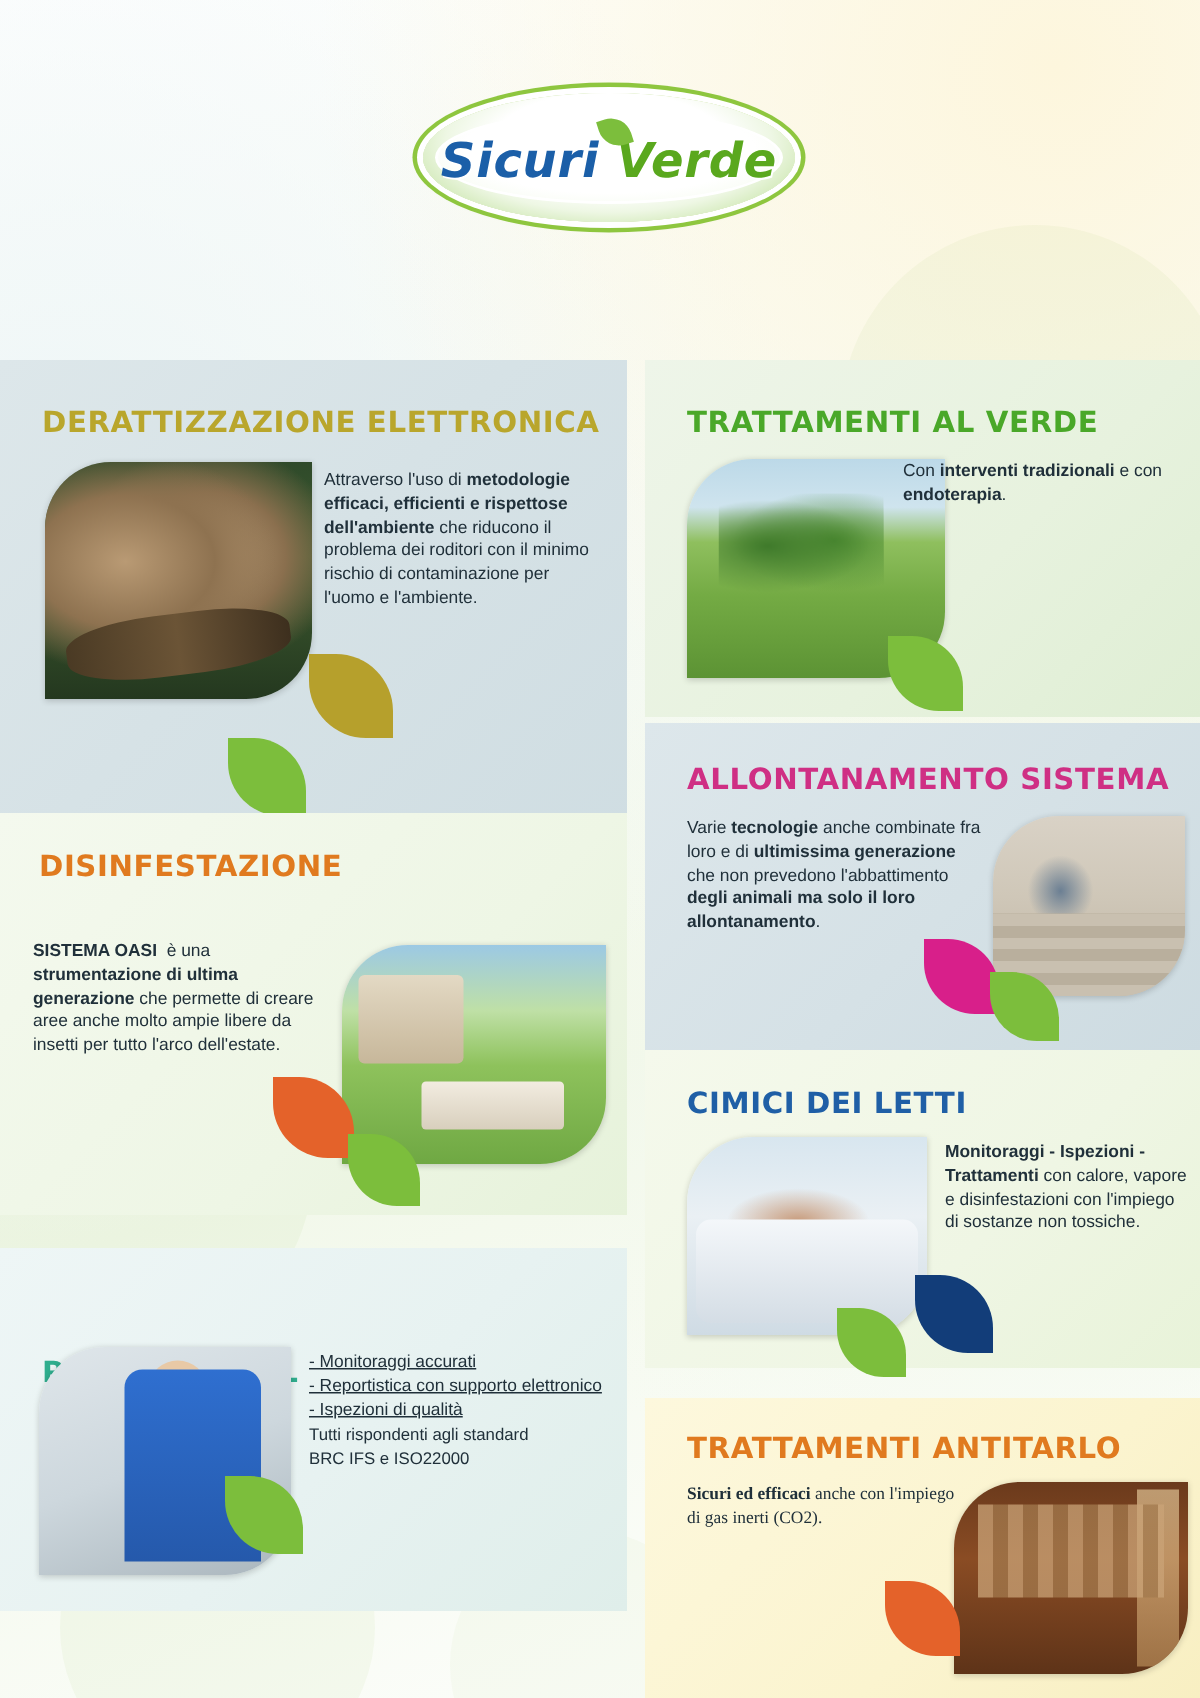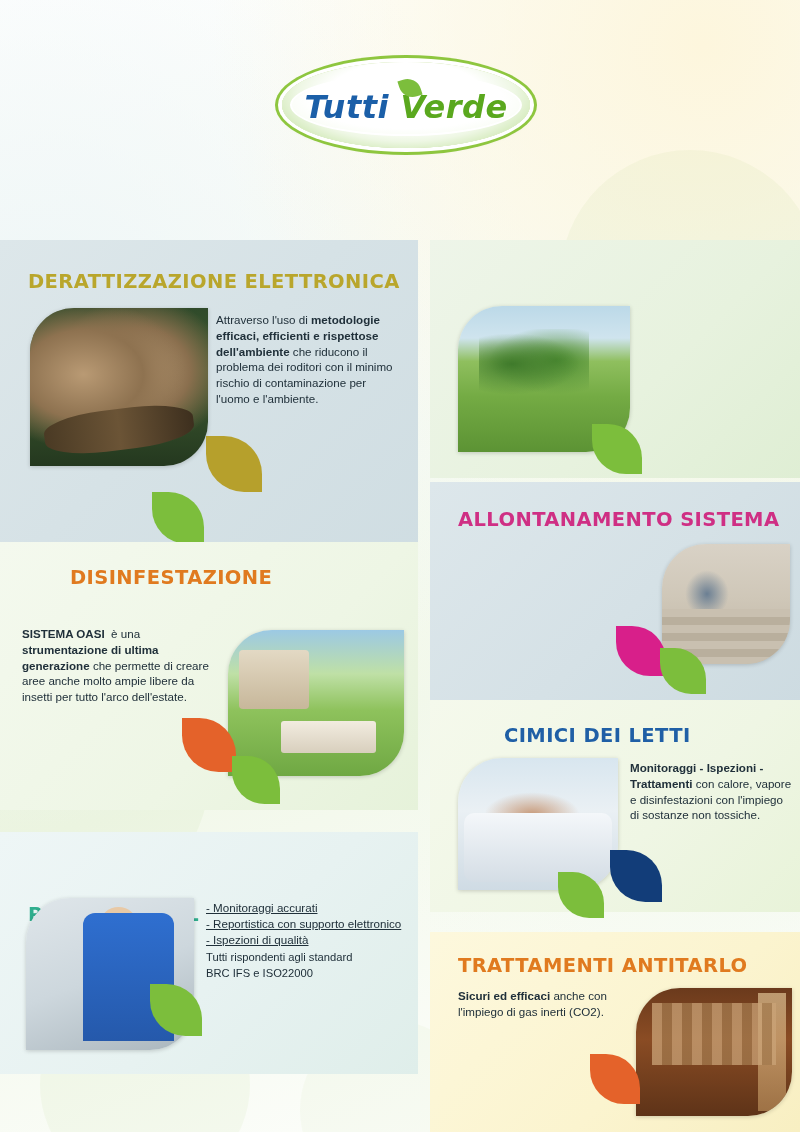--- a/index.html
+++ b/index.html
@@ -152,21 +152,21 @@
   .ph-lab{background:linear-gradient(160deg,#dfe6ea 0%,#cdd7dd 50%,#aab6bd 100%);}
   .ph-lab:after{content:"";position:absolute;left:34%;top:10%;width:54%;height:84%;
     background:linear-gradient(180deg,#2f6fd0,#2559ab);border-radius:12px 12px 0 0;}
   .ph-lab:before{content:"";position:absolute;left:44%;top:6%;width:22%;height:22%;
     background:#e8c9a6;border-radius:50%;}
 
   
   #p-tarlo{left:430px;top:932px;width:370px;height:200px;
     background:linear-gradient(135deg,#fdf8dd 0%,#fbf4cf 60%,#f8efc2 100%);}
   #p-tarlo .title{color:#e07a1f;position:absolute;left:28px;top:22px;}
-  #p-tarlo .txt{position:absolute;left:28px;top:56px;width:180px;}
+  #p-tarlo .txt{position:absolute;left:28px;top:56px;width:180px;font-family:Liberation Serif, serif;}
   #p-tarlo .leaf-photo{position:absolute;left:206px;top:56px;width:156px;height:128px;}
   #p-tarlo .leaf-accent{left:160px;top:122px;background:#e4622a;width:50px;height:50px;}
 
   .ph-wood{background:linear-gradient(180deg,#6b3a1c 0%,#8a4c24 40%,#5e3318 100%);}
   .ph-wood:after{content:"";position:absolute;left:10%;top:12%;width:80%;height:48%;
     background:repeating-linear-gradient(90deg,#caa377 0 10px,#a37a4e 10px 20px);opacity:.75;}
   .ph-wood:before{content:"";position:absolute;right:4%;top:4%;width:18%;height:92%;
     background:linear-gradient(180deg,#f2d9a8,#c79b63);opacity:.6;}
 
   .bullets{font-size:11.6px;line-height:1.38;color:#20303a;text-decoration:underline;}
@@ -178,64 +178,67 @@
 <div class="bg-deco b1"></div>
 <div class="bg-deco b2"></div>
 <div class="bg-deco b3"></div>
 <div class="bg-deco b4"></div>
 <div class="bg-deco b5"></div>
 
 <div class="logo-wrap">
   <div class="logo-oval"></div>
   <div class="logo-inner-oval"></div>
   <div class="logo-text">
-    <span class="so">Tutti</span>
+    <span class="so">Sicuri</span>
     <span class="ve">Verde</span>
   </div>
   <div class="logo-leaf"></div>
 </div>
 
 <div class="panel" id="p-derat">
   <div class="title" style="color: rgb(185, 166, 44);">DERATTIZZAZIONE ELETTRONICA</div>
   <div class="leaf-photo">
     <div class="ph ph-mice"></div>
   </div>
   <div class="body-text txt">Attraverso l'uso di <b>metodologie efficaci, efficienti e rispettose dell'ambiente</b> che riducono il problema dei roditori con il minimo rischio di contaminazione per l'uomo e l'ambiente.</div>
   <div class="leaf-accent"></div>
   <div class="leaf-accent2"></div>
 </div>
 
 <div class="panel" id="p-verde">
+  <div class="title" style="color: rgb(74, 168, 41);">TRATTAMENTI AL VERDE</div>
   <div class="leaf-photo">
     <div class="ph ph-orchard"></div>
   </div>
+  <div class="body-text txt">Con <b>interventi tradizionali</b> e con <b>endoterapia</b>.</div>
   <div class="leaf-accent"></div>
 </div>
 
 <div class="panel" id="p-volatili">
   <div class="title" style="color: rgb(207, 47, 132);">ALLONTANAMENTO SISTEMA</div>
+  <div class="body-text txt">Varie <b>tecnologie</b> anche combinate fra loro e di <b>ultimissima generazione</b> che non prevedono l'abbattimento <b>degli animali ma solo il loro allontanamento</b>.</div>
   <div class="leaf-photo">
     <div class="ph ph-birds"></div>
   </div>
   <div class="leaf-accent"></div>
   <div class="leaf-accent2"></div>
 </div>
 
 <div class="panel" id="p-disinf">
-  <div class="title" style="color: rgb(224, 122, 31); margin-left: 44px;">DISINFESTAZIONE</div>
+  <div class="title" style="color: rgb(224, 122, 31);">DISINFESTAZIONE</div>
   <div class="body-text txt"><b>SISTEMA OASI</b>&nbsp; è una <b>strumentazione di ultima generazione</b> che permette di creare aree anche molto ampie libere da insetti per tutto l'arco dell'estate.</div>
   <div class="leaf-photo">
     <div class="ph ph-garden"></div>
   </div>
   <div class="leaf-accent"></div>
   <div class="leaf-accent2"></div>
 </div>
 
 <div class="panel" id="p-cimici">
-  <div class="title" style="color: rgb(31, 95, 166); margin-left: 46px;">CIMICI DEI LETTI</div>
+  <div class="title" style="color: rgb(31, 95, 166);">CIMICI DEI LETTI</div>
   <div class="leaf-photo">
     <div class="ph ph-bed"></div>
   </div>
   <div class="body-text txt"><b>Monitoraggi - Ispezioni - Trattamenti</b> con calore, vapore e disinfestazioni con l'impiego di sostanze non tossiche.</div>
   <div class="leaf-accent"></div>
   <div class="leaf-accent2"></div>
 </div>
 
 <div class="panel" id="p-pest">
   <div class="title" style="color: rgb(47, 174, 142);">PEST CONTROL</div>

